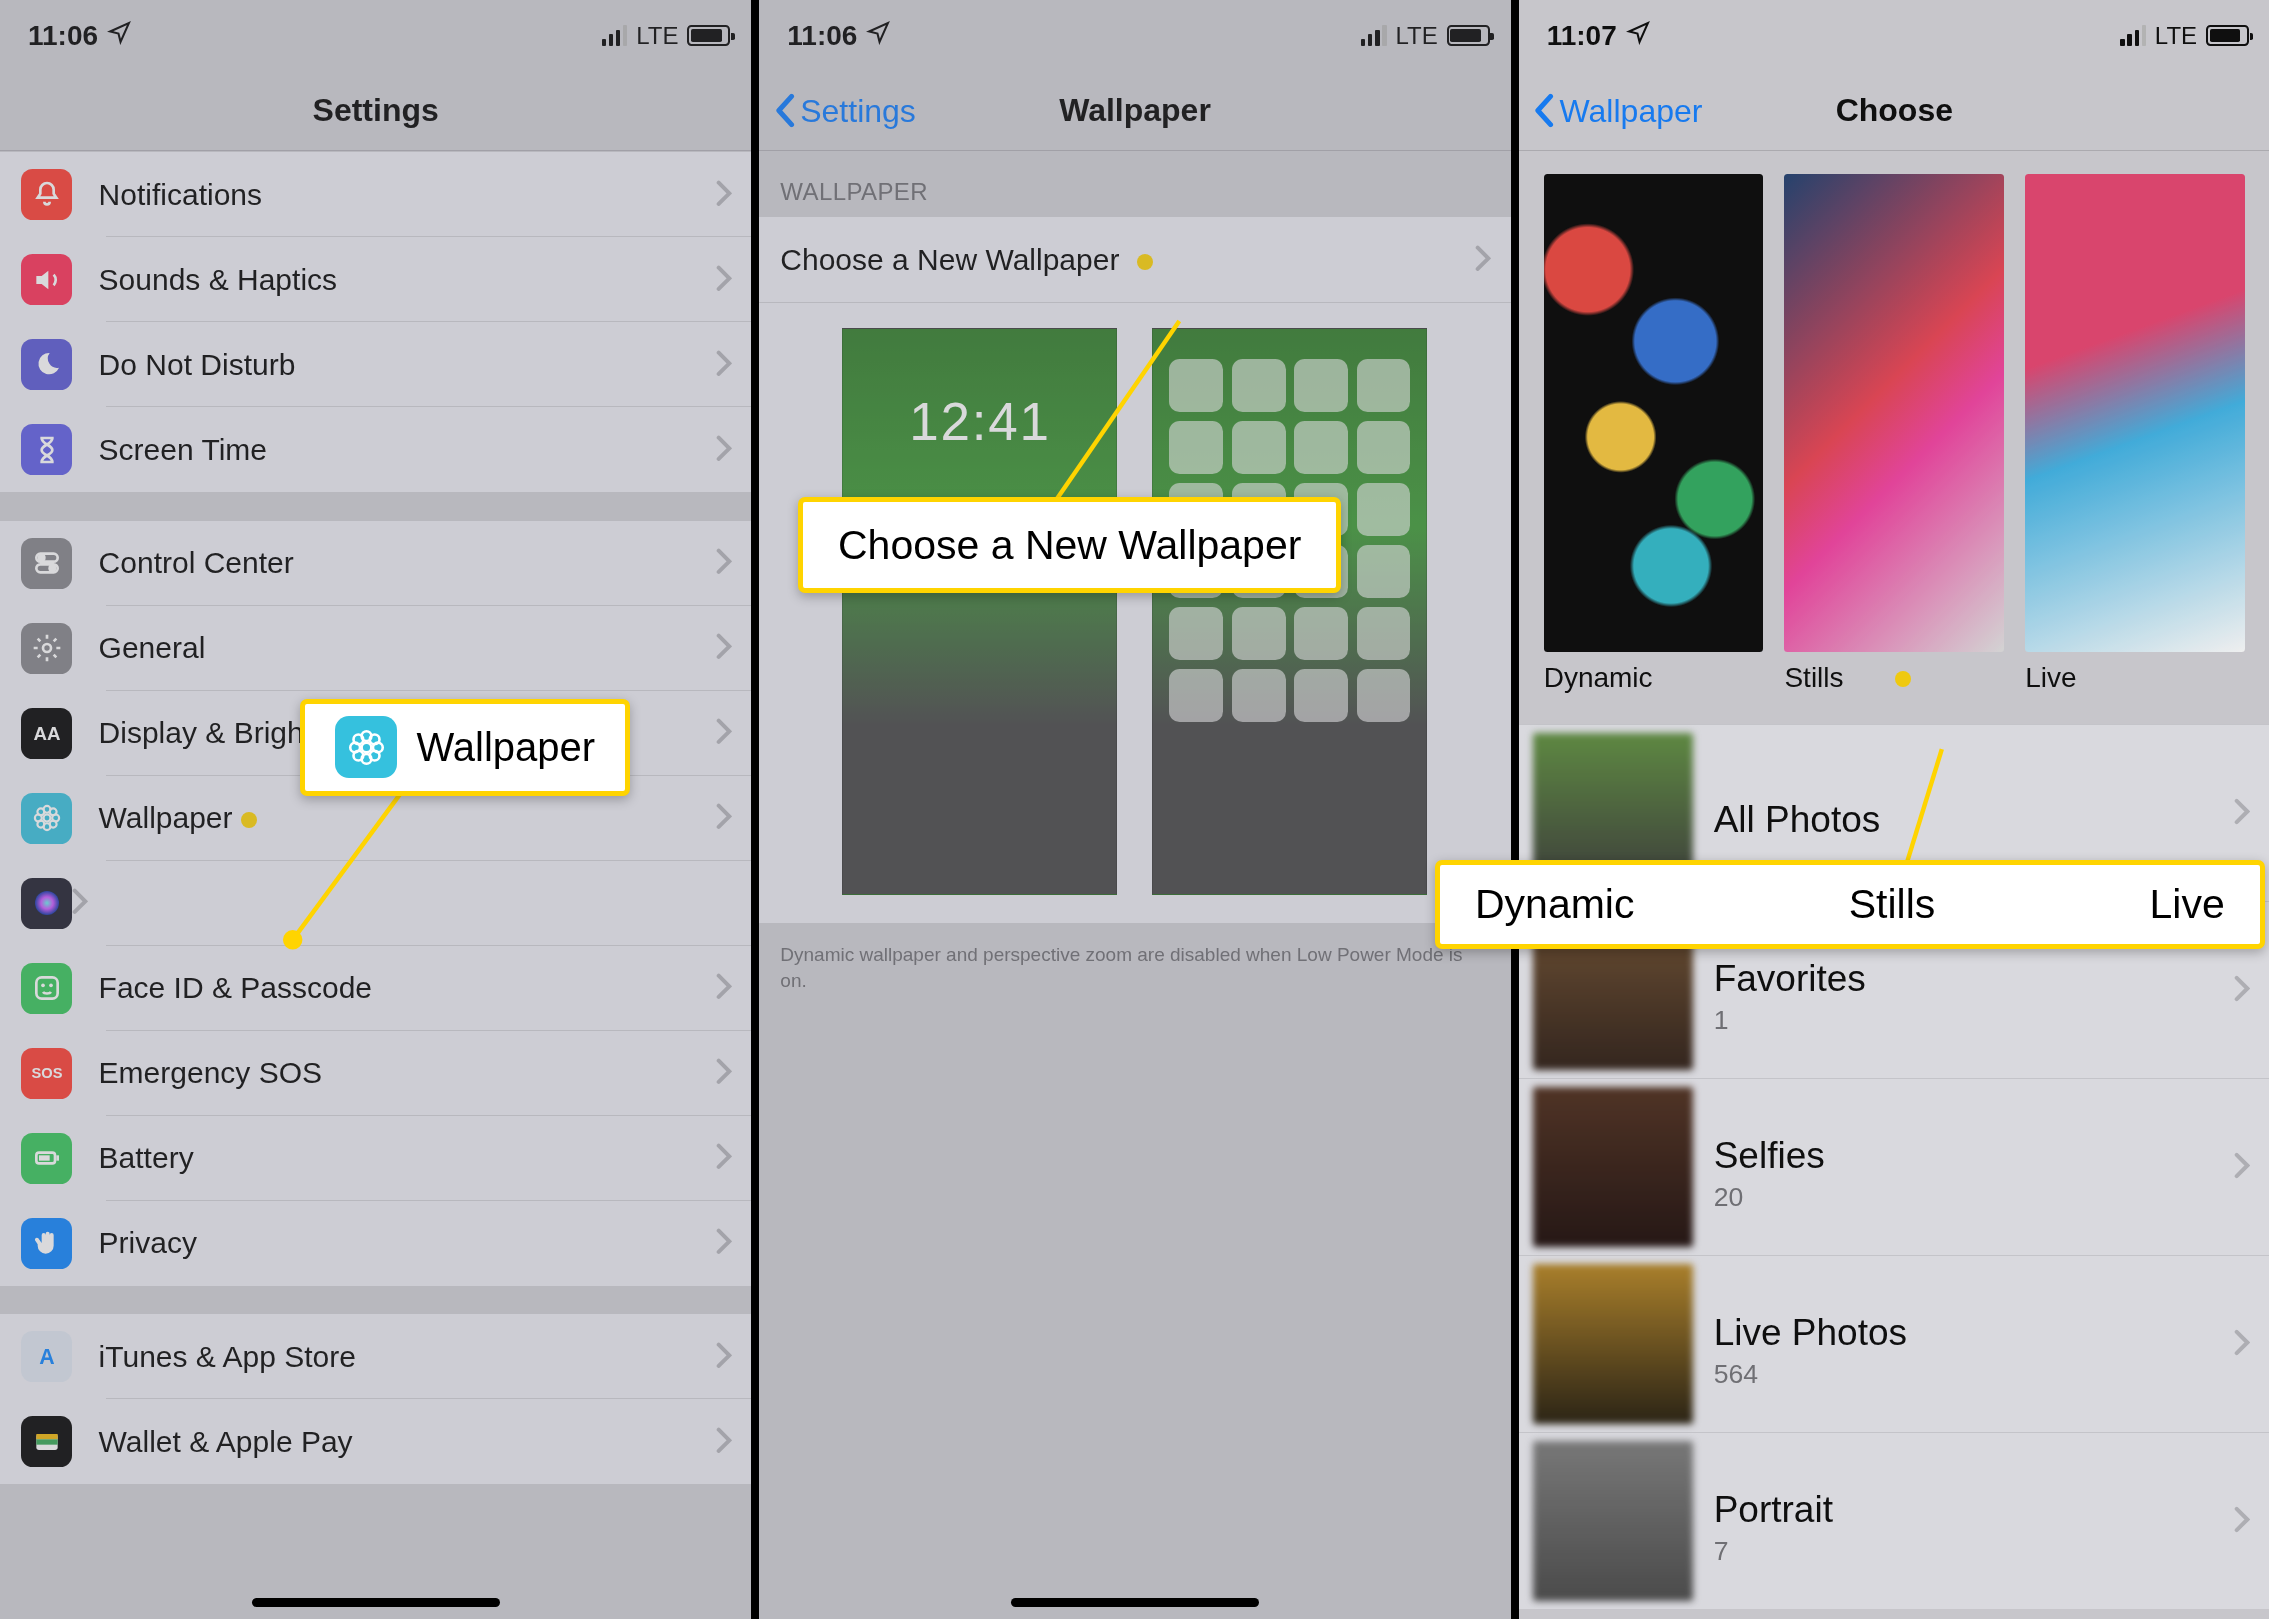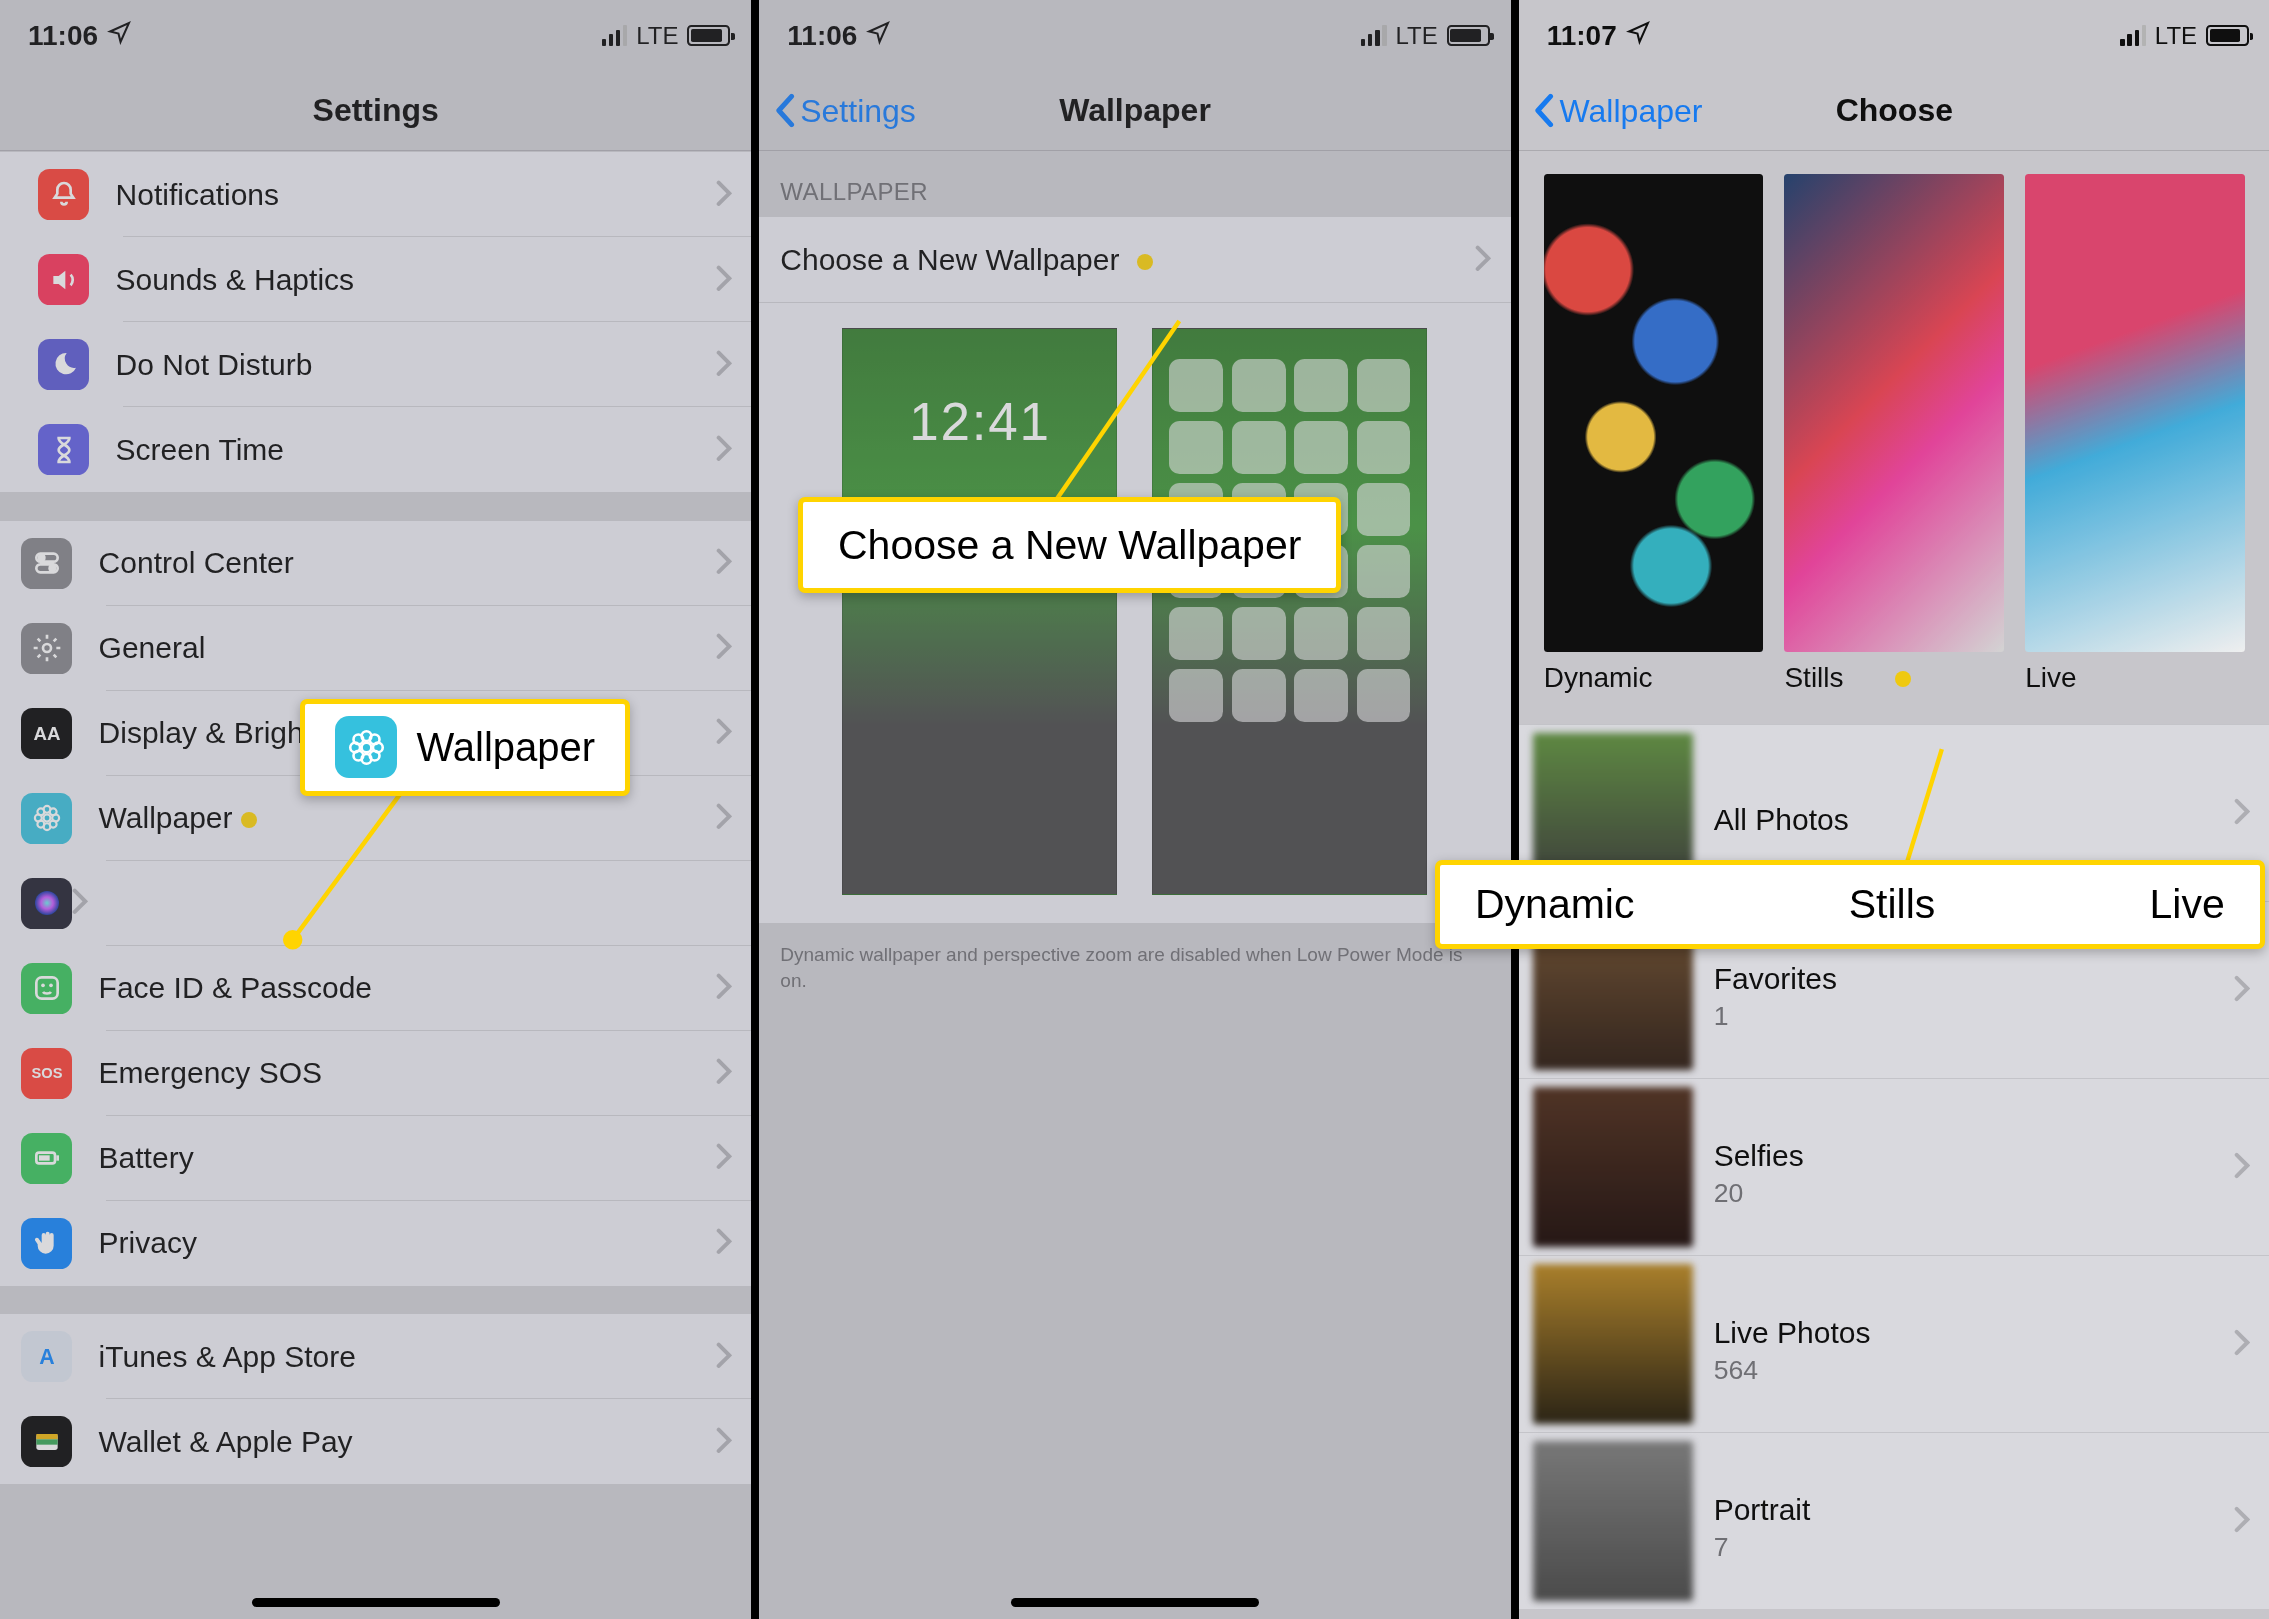--- a/index.html
+++ b/index.html
@@ -70,21 +70,21 @@
   }
   .nav-back svg { width: 25px; height: 34px; }
 
   
   .group {
     margin-top: 26.6px;
     background: #efeff5;
     border-top: 0.9px solid rgba(0,0,0,0.12);
     border-bottom: 0.9px solid rgba(0,0,0,0.12);
   }
-  .group.first { margin-top: 0; padding-left: 17px; }
+  .group.first { margin-top: 0; }
   .row {
     display: flex; align-items: center;
     height: 85px;
     padding: 0 19.5px 0 21px;
     position: relative;
   }
   .row .sep {
     position: absolute; left: 106px; right: 0; bottom: 0; height: 0.9px;
     background: rgba(0,0,0,0.12);
   }
@@ -168,21 +168,21 @@
     height: 177px;
     border-top:0.9px solid rgba(0,0,0,0.10);
     background:#e6e6ec;
     position:relative;
   }
   .album-row .thumb{
     width:160px; height:160px; border-radius:2.7px; background:#888;
     filter: blur(3.5px);
   }
   .album-row .meta{ flex:1; }
-  .album-row .meta .t{ font-size:30px; color:#000;margin-top:13px; }
+  .album-row .meta .t{ font-size:37px; color:#000;margin-top:13px; }
   .album-row .meta .c{ font-size:26.6px; color:#6e6e73; margin-top:5.3px; }
   .album-row .chev{ position:absolute; right:19.5px; top:50%; transform:translateY(-50%); color:#b5b5bb;}
   .album-row .chev svg{ width:16px; height:26.6px; }
 
   
   .home-ind{
     position:absolute; bottom:12.4px; left:50%; transform:translateX(-50%);
     width:248px; height:8.9px; border-radius:5.3px; background:#000;
   }
 

